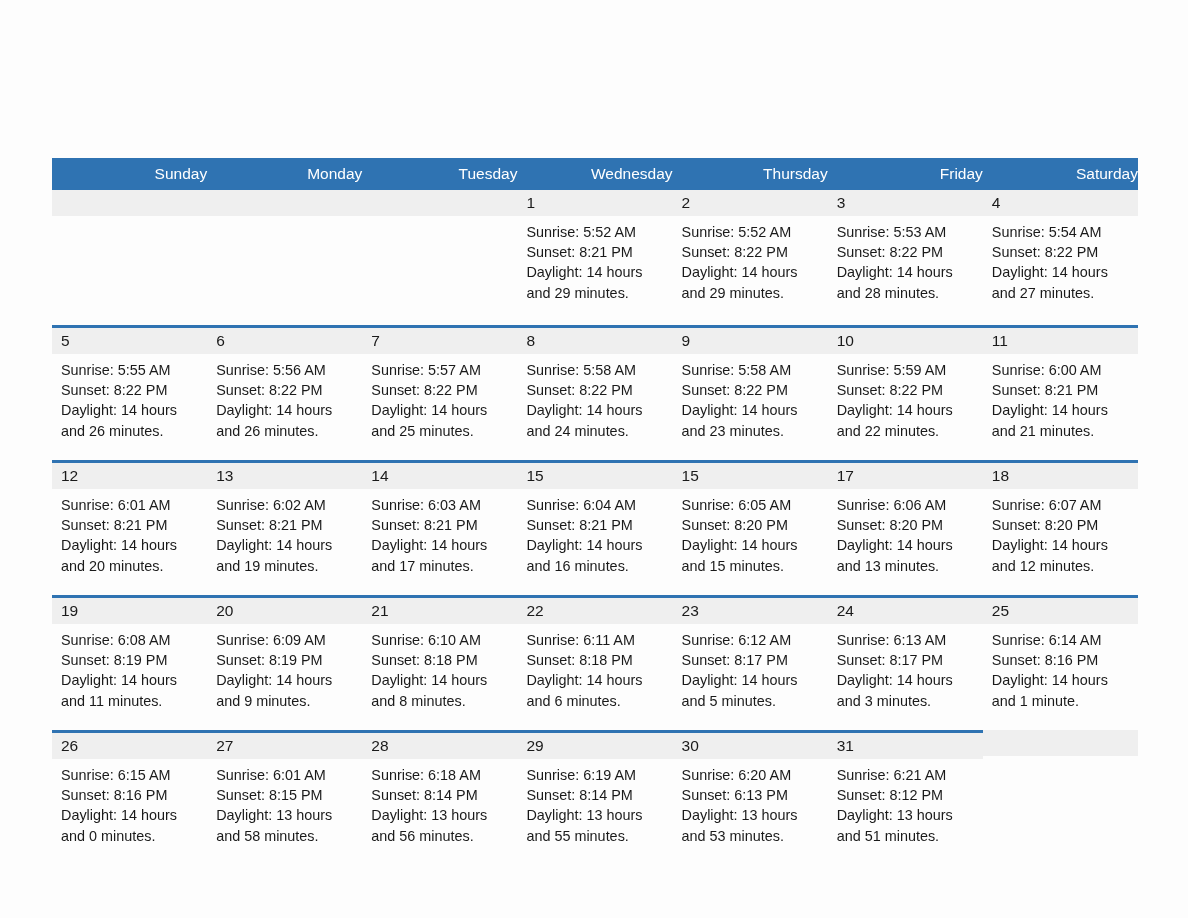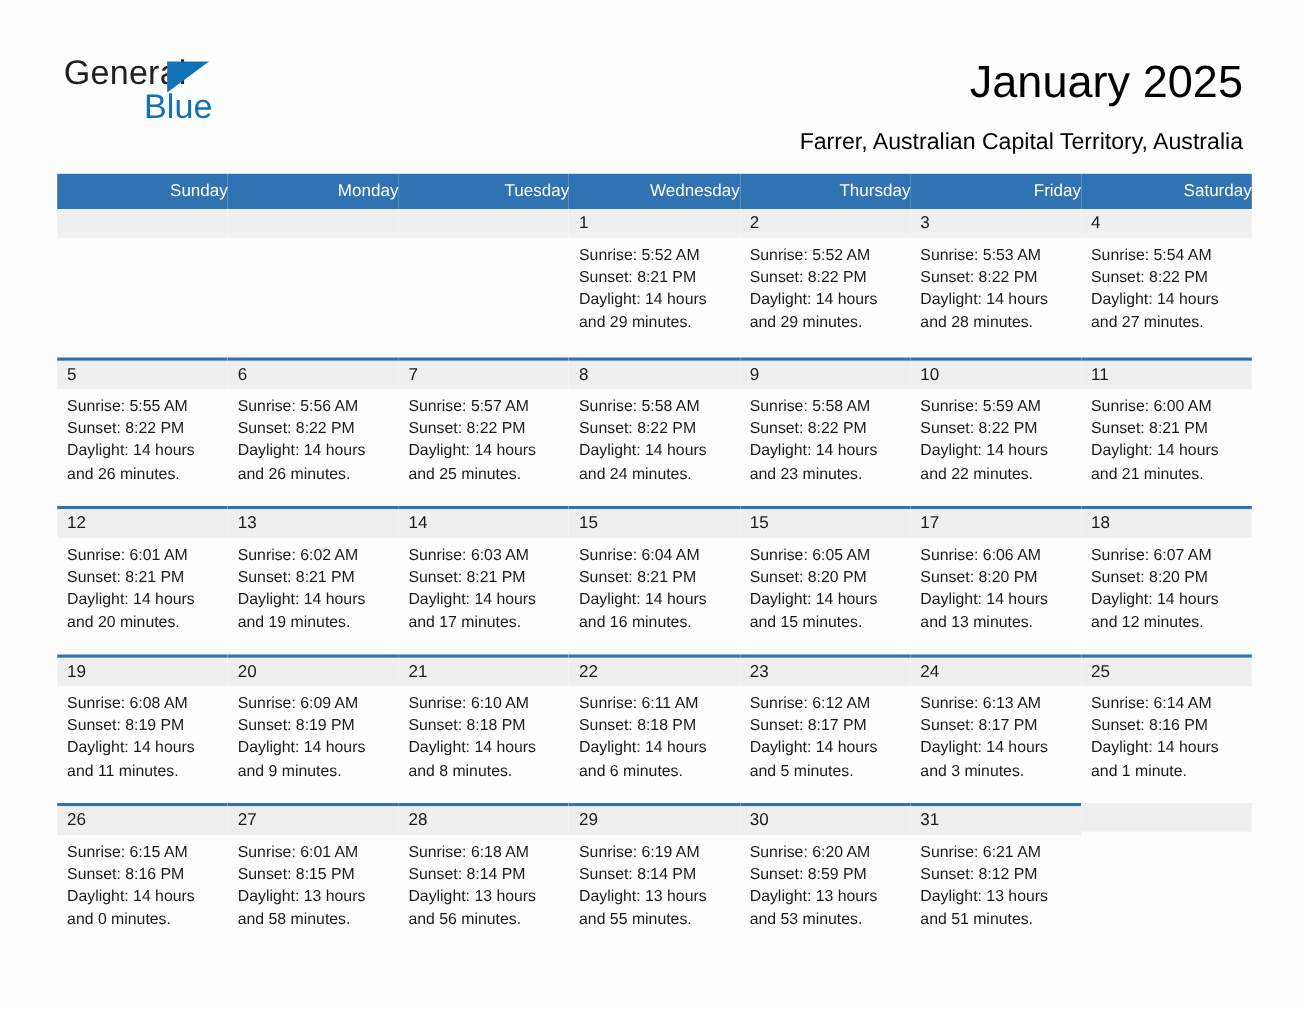--- a/index.html
+++ b/index.html
@@ -142,31 +142,20 @@
     line-height: 20.2px;
   }
   .cell-body div { white-space: nowrap; }
   .cell-body .daylight { white-space: normal; }
 </style>
 </head>
 <body>
 
 <div class="page">
 
-  <div class="header">
-
-    <div class="logo">
-      <span class="logo-general">General</span>
-      <span class="logo-tri"></span>
-      <span class="logo-blue">Blue</span>
-    </div>
-
-    <div class="title">January 2025</div>
-    <div class="subtitle">Farrer, Australian Capital Territory, Australia</div>
-  </div>
 
   <div class="calendar">
     <table class="cal-table">
       <thead>
         <tr>
           <th>Sunday</th>
           <th>Monday</th>
           <th>Tuesday</th>
           <th>Wednesday</th>
           <th>Thursday</th>
@@ -502,21 +491,21 @@
                   <div>Sunset: 8:14 PM</div>
                   <div class="daylight">Daylight: 13 hours and 55 minutes.</div>
                 </div>
               </div>
             </td>
             <td>
               <div class="cell">
                 <div class="daynum-band"><span class="daynum">30</span></div>
                 <div class="cell-body">
                   <div>Sunrise: 6:20 AM</div>
-                  <div>Sunset: 8:59 PM</div>
+                  <div>Sunset: 6:13 PM</div>
                   <div class="daylight">Daylight: 13 hours and 53 minutes.</div>
                 </div>
               </div>
             </td>
             <td>
               <div class="cell">
                 <div class="daynum-band"><span class="daynum">31</span></div>
                 <div class="cell-body">
                   <div>Sunrise: 6:21 AM</div>
                   <div>Sunset: 8:12 PM</div>

